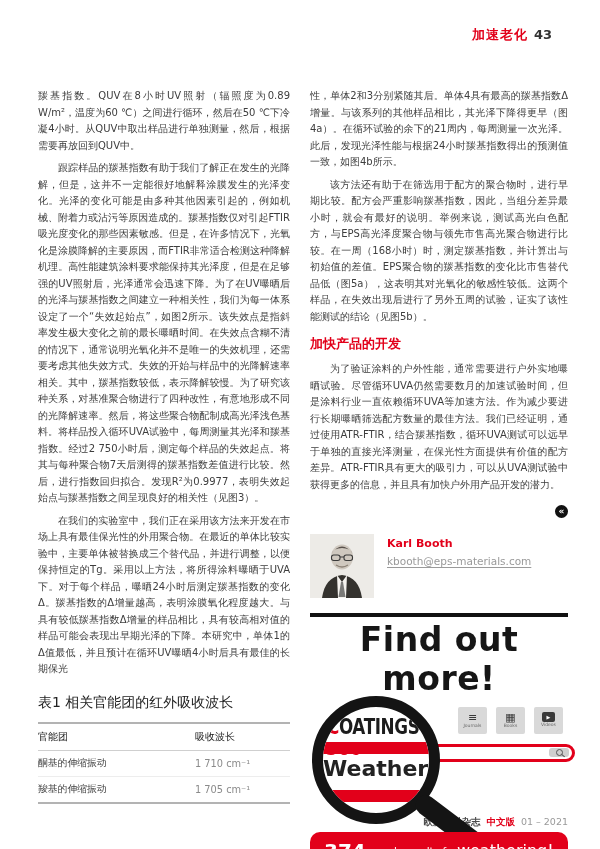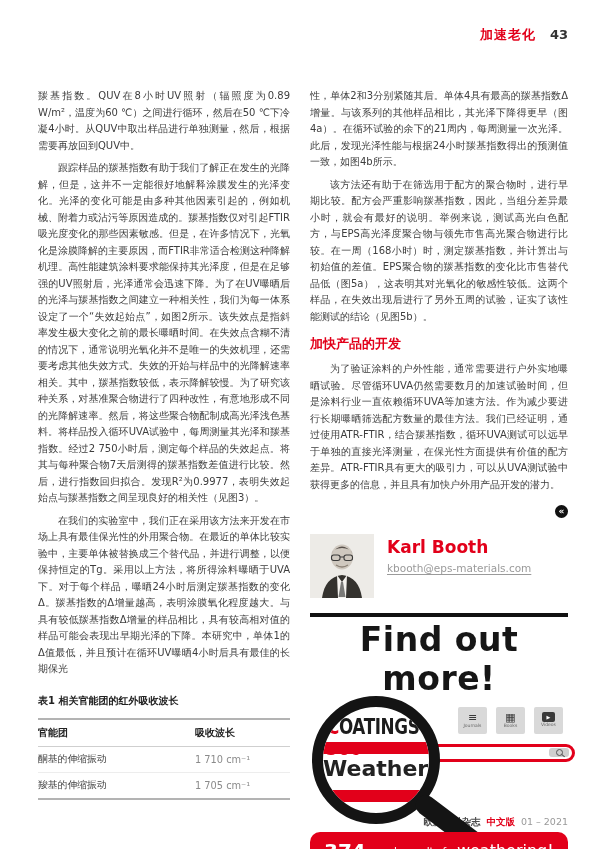--- a/index.html
+++ b/index.html
@@ -1,51 +1,51 @@
 <!DOCTYPE html>
 <html><head>
 <meta charset="utf-8">
 <style>
   html,body{margin:0;padding:0;background:#888;}
   .page{position:relative;width:600px;height:849px;background:#ffffff;margin:0 auto;
         font-family:"DejaVu Sans",sans-serif;overflow:hidden;}
 
   
-  .page-header{position:absolute;top:26px;right:32px;display:flex;gap:14px;align-items:baseline;}
+  .page-header{position:absolute;top:26px;right:48px;display:flex;gap:6px;align-items:baseline;}
   .section-title{color:#e2001a;font-weight:bold;font-size:13px;letter-spacing:1px;}
   .page-number{color:#333;font-weight:bold;font-size:13px;}
 
   
   .col{position:absolute;top:88px;}
   .col-left{left:38px;width:252px;}
   .col-right{left:310px;width:258px;}
 
   .body-text{font-size:10px;line-height:16.5px;color:#3d3d3d;text-align:justify;margin:0 0 6px 0;}
   .indent{text-indent:2em;}
   .red-heading{color:#e2001a;font-size:13px;font-weight:bold;margin:10px 0 8px 0;}
 
   
-  .table-title{font-weight:bold;font-size:10px;color:#222;margin:16px 0 10px 0;}
+  .table-title{font-weight:normal;font-size:14px;color:#222;margin:16px 0 10px 0;}
   .ir-table{width:100%;border-collapse:collapse;}
   .ir-table th{text-align:left;padding:6px 0;border-top:2px solid #b3b3b3;border-bottom:1px solid #cfcfcf;
-               font-size:10px;color:#222;font-weight:bold;}
+               font-size:10px;color:#222;font-weight:normal;}
   .ir-table td{padding:6px 0;font-size:9.8px;color:#444;border-bottom:1px solid #ededed;}
   .ir-table tr:last-child td{border-bottom:2px solid #b3b3b3;}
   .ir-table .val{color:#8a8a8a;width:95px;}
   .ir-table th.val{color:#222;}
 
   
   .end-marker-row{text-align:right;margin:0 0 0 0;height:15px;}
   .end-marker{display:inline-flex;width:13px;height:13px;border-radius:50%;background:#111;color:#fff;
               font-size:9px;font-weight:bold;align-items:center;justify-content:center;line-height:1;}
 
   
   .author{display:flex;gap:13px;margin-top:20px;align-items:flex-start;}
   .author-photo{width:64px;height:64px;flex:0 0 auto;}
-  .author-name{font-weight:bold;font-size:17px;color:#e2001a;margin-top:3px;}
+  .author-name{font-weight:bold;font-size:11px;color:#e2001a;margin-top:3px;}
   .author-company{font-size:11px;color:#333;font-weight:bold;margin-top:3px;}
   .author-email{font-size:10.5px;color:#9a9a9a;text-decoration:underline;text-underline-offset:2px;margin-top:3px;display:inline-block;}
 
   
   .ad-rule{height:3.5px;background:#111;margin-top:15px;}
   .ad-title{text-align:center;font-size:33px;color:#161616;font-weight:600;margin-top:3px;letter-spacing:.5px;}
   .ad-graphic{position:relative;height:130px;margin-top:2px;}
 
   .nav-btns{position:absolute;left:148px;top:7px;display:flex;gap:9px;z-index:0;}
   .nav-btn{width:29px;height:27px;background:#d9d9d9;border-radius:2px;display:flex;flex-direction:column;

